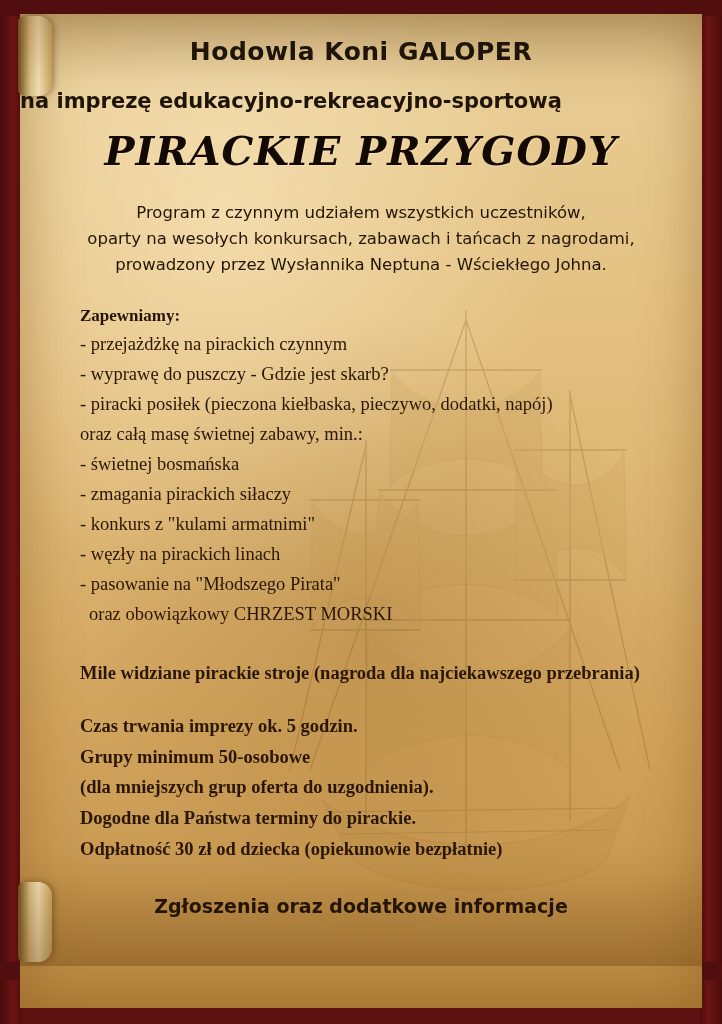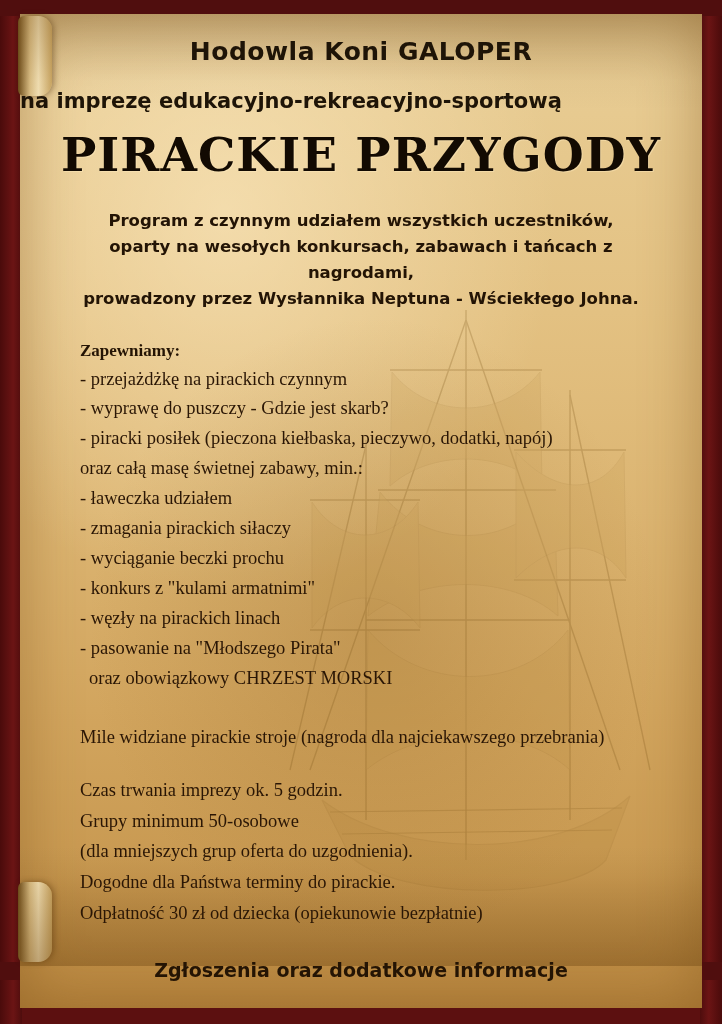--- a/index.html
+++ b/index.html
@@ -126,31 +126,32 @@
     font-weight: bold;
     font-size: 21px;
     color: #1e1407;
     margin-top: 22px;
   }
 
   .title {
     text-align: center;
     font-family: "DejaVu Serif", serif;
     font-weight: bold;
-    font-size: 47px;
+    font-size: 40px;
     letter-spacing: 1px;
     color: #120a02;
     margin-top: 14px;
     text-shadow: 1px 1px 0 rgba(255,235,190,0.45);
+    font-style: italic;
   }
 
   .intro {
     text-align: center;
     font-family: "DejaVu Sans", sans-serif;
-    font-weight: bold;
+    font-weight: normal;
     font-size: 16.5px;
     line-height: 1.58;
     color: #231405;
     margin-top: 26px;
     padding: 0 34px;
   }
 
   .section-title {
     font-family: "Liberation Serif", serif;
     font-weight: bold;
@@ -169,20 +170,21 @@
     font-size: 18.5px;
     line-height: 1.62;
     color: #2a1605;
   }
   li.noindent { margin-left: 0; }
   li.subindent { padding-left: 9px; }
 
   .para-block {
     padding-left: 60px;
     margin-top: 28px;
+    font-weight: bold;
   }
   .para-block p {
     margin: 0;
     font-family: "Liberation Serif", serif;
     font-size: 18.5px;
     line-height: 1.66;
     color: #2a1605;
   }
   .para-gap { height: 22px; }
 
@@ -264,23 +266,22 @@
       <div>prowadzony przez Wysłannika Neptuna - Wściekłego Johna.</div>
     </div>
 
     <div class="section-title">Zapewniamy:</div>
 
     <ul class="list">
       <li>- przejażdżkę na pirackich czynnym</li>
       <li>- wyprawę do puszczy - Gdzie jest skarb?</li>
       <li>- piracki posiłek (pieczona kiełbaska, pieczywo, dodatki, napój)</li>
       <li class="noindent">oraz całą masę świetnej zabawy, min.:</li>
-      <li>- ławeczka udziałem</li>
+      <li>- świetnej bosmańska</li>
       <li>- zmagania pirackich siłaczy</li>
-      <li>- wyciąganie beczki prochu</li>
       <li>- konkurs z "kulami armatnimi"</li>
       <li>- węzły na pirackich linach</li>
       <li>- pasowanie na "Młodszego Pirata"</li>
       <li class="subindent">oraz obowiązkowy CHRZEST MORSKI</li>
     </ul>
 
     <div class="para-block">
       <p>Mile widziane pirackie stroje (nagroda dla najciekawszego przebrania)</p>
       <div class="para-gap"></div>
       <p>Czas trwania imprezy ok. 5 godzin.</p>

